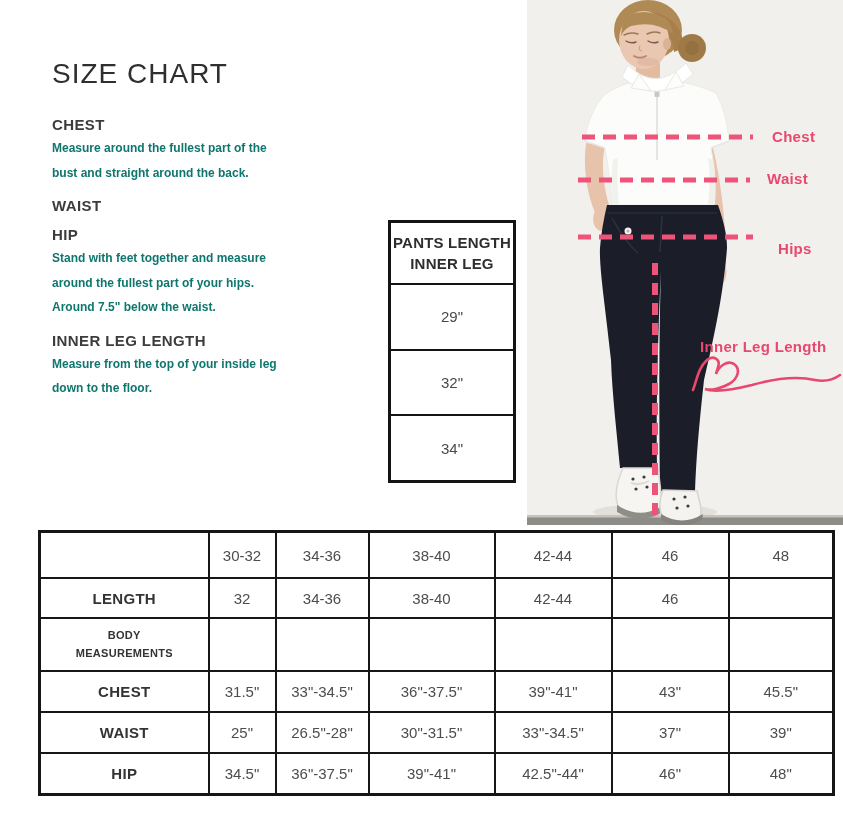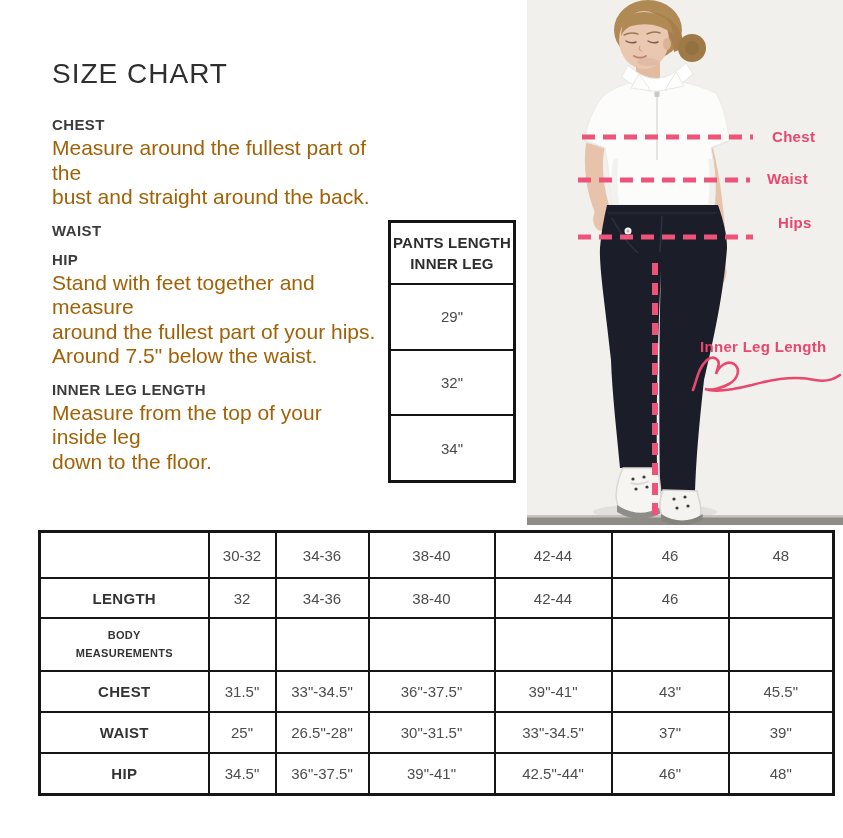--- a/index.html
+++ b/index.html
@@ -6,21 +6,21 @@
   .page{position:relative;width:843px;height:838px;background:#ffffff;
         font-family:"Liberation Sans",sans-serif;overflow:hidden;color:#3a3a3a;}
 
   
   .title{position:absolute;left:52px;top:58px;font-size:28px;font-weight:400;
          letter-spacing:1px;color:#2f2f2f;}
   .guide{position:absolute;left:52px;top:116px;width:330px;}
   .guide-section{margin-bottom:12px;}
   .guide-heading{font-size:15px;font-weight:700;color:#3c3c3c;letter-spacing:.4px;
                  margin-bottom:3px;}
-  .guide-text{font-size:21px;line-height:24.5px;color:#a16207;white-space:pre-line;}
+  .guide-text{font-size:12px;line-height:24.5px;color:#0f766e;white-space:pre-line;font-weight:bold;}
 
   
   .pants-table{position:absolute;left:388px;top:220px;width:128px;height:263px;
                box-sizing:border-box;border:3px solid #141414;display:flex;
                flex-direction:column;background:#fff;}
   .pt-header{height:60px;flex:0 0 60px;border-bottom:2px solid #141414;
              display:flex;align-items:center;justify-content:center;text-align:center;
              font-size:15px;font-weight:700;line-height:1.4;color:#2e2e2e;
              white-space:pre-line;letter-spacing:.2px;}
   .pt-cell{flex:1 1 auto;border-bottom:2px solid #141414;display:flex;
@@ -28,21 +28,21 @@
   .pt-cell:last-child{border-bottom:none;}
 
   
   .photo{position:absolute;left:527px;top:0;width:316px;height:525px;
          background:#f2f0ed;overflow:hidden;}
   .photo svg{position:absolute;left:0;top:0;}
   .m-label{position:absolute;font-size:15px;font-weight:700;color:#e8476e;
            letter-spacing:.3px;white-space:nowrap;}
   .lbl-chest{left:245px;top:128px;}
   .lbl-waist{left:240px;top:170px;}
-  .lbl-hips{left:251px;top:214px;}
+  .lbl-hips{left:251px;top:240px;}
   .lbl-innerleg{left:173px;top:338px;}
 
   
   .size-table{position:absolute;left:38px;top:530px;width:794px;
               border-collapse:collapse;table-layout:fixed;background:#fff;}
   .size-table td,.size-table th{border:2px solid #161616;text-align:center;
               vertical-align:middle;padding:0 2px;}
   .size-table{border:3px solid #161616;}
   .size-table th{font-size:15px;font-weight:700;color:#2e2e2e;letter-spacing:.3px;height:38px;}
   .size-table th.small-head{font-size:12px;}

